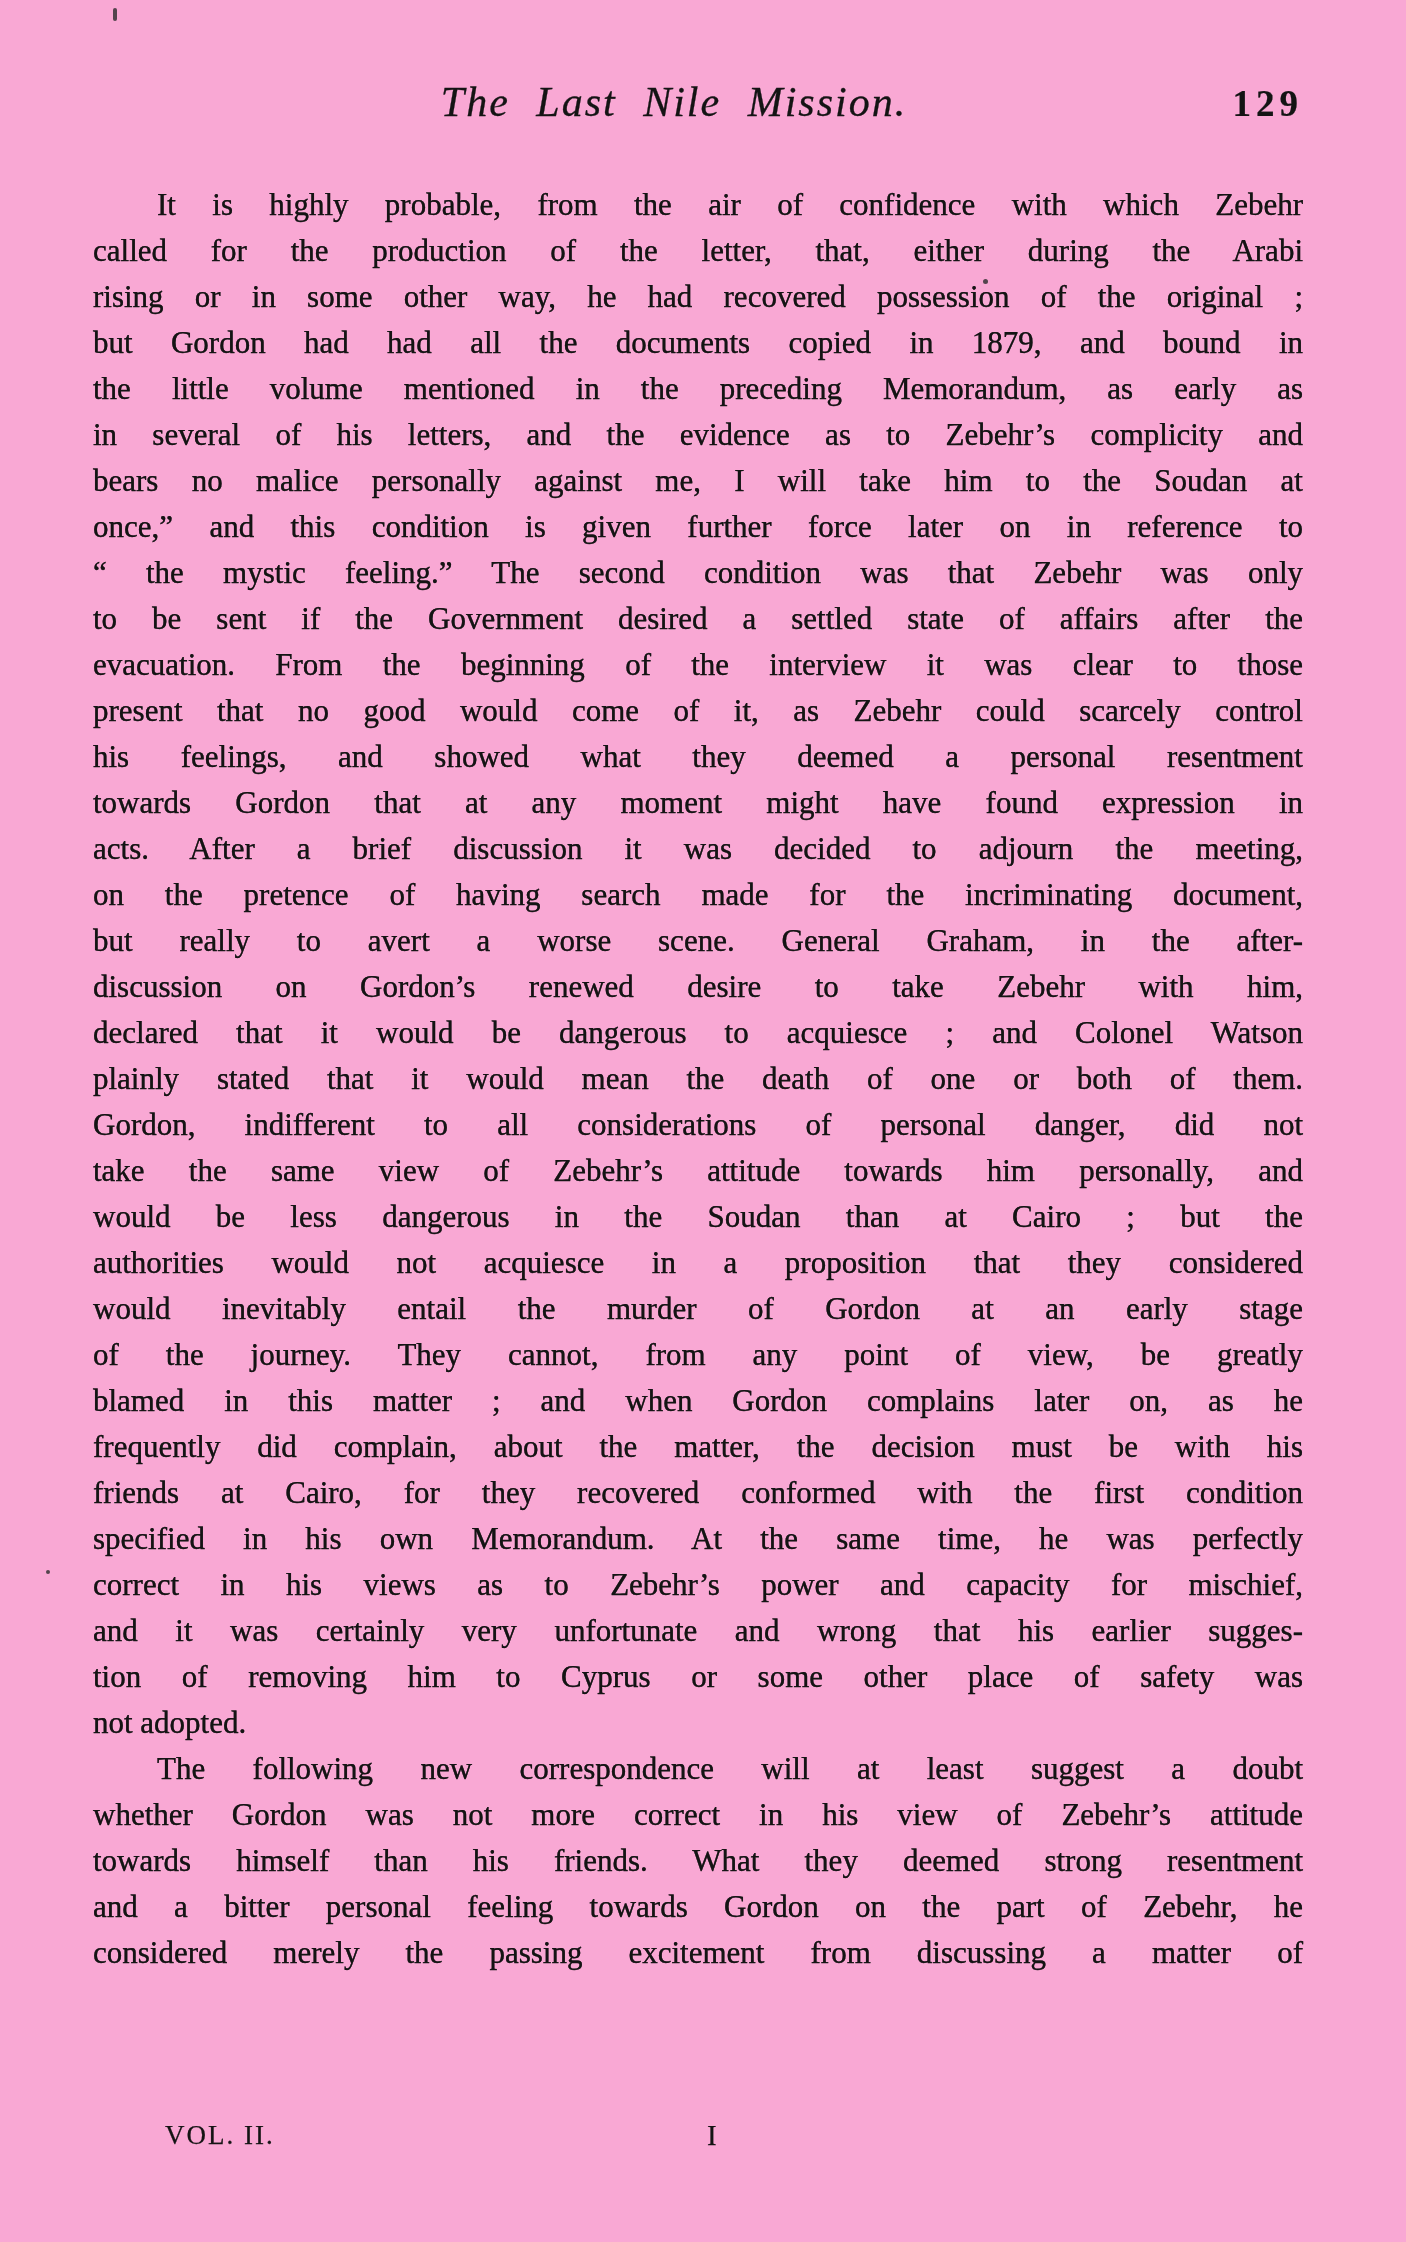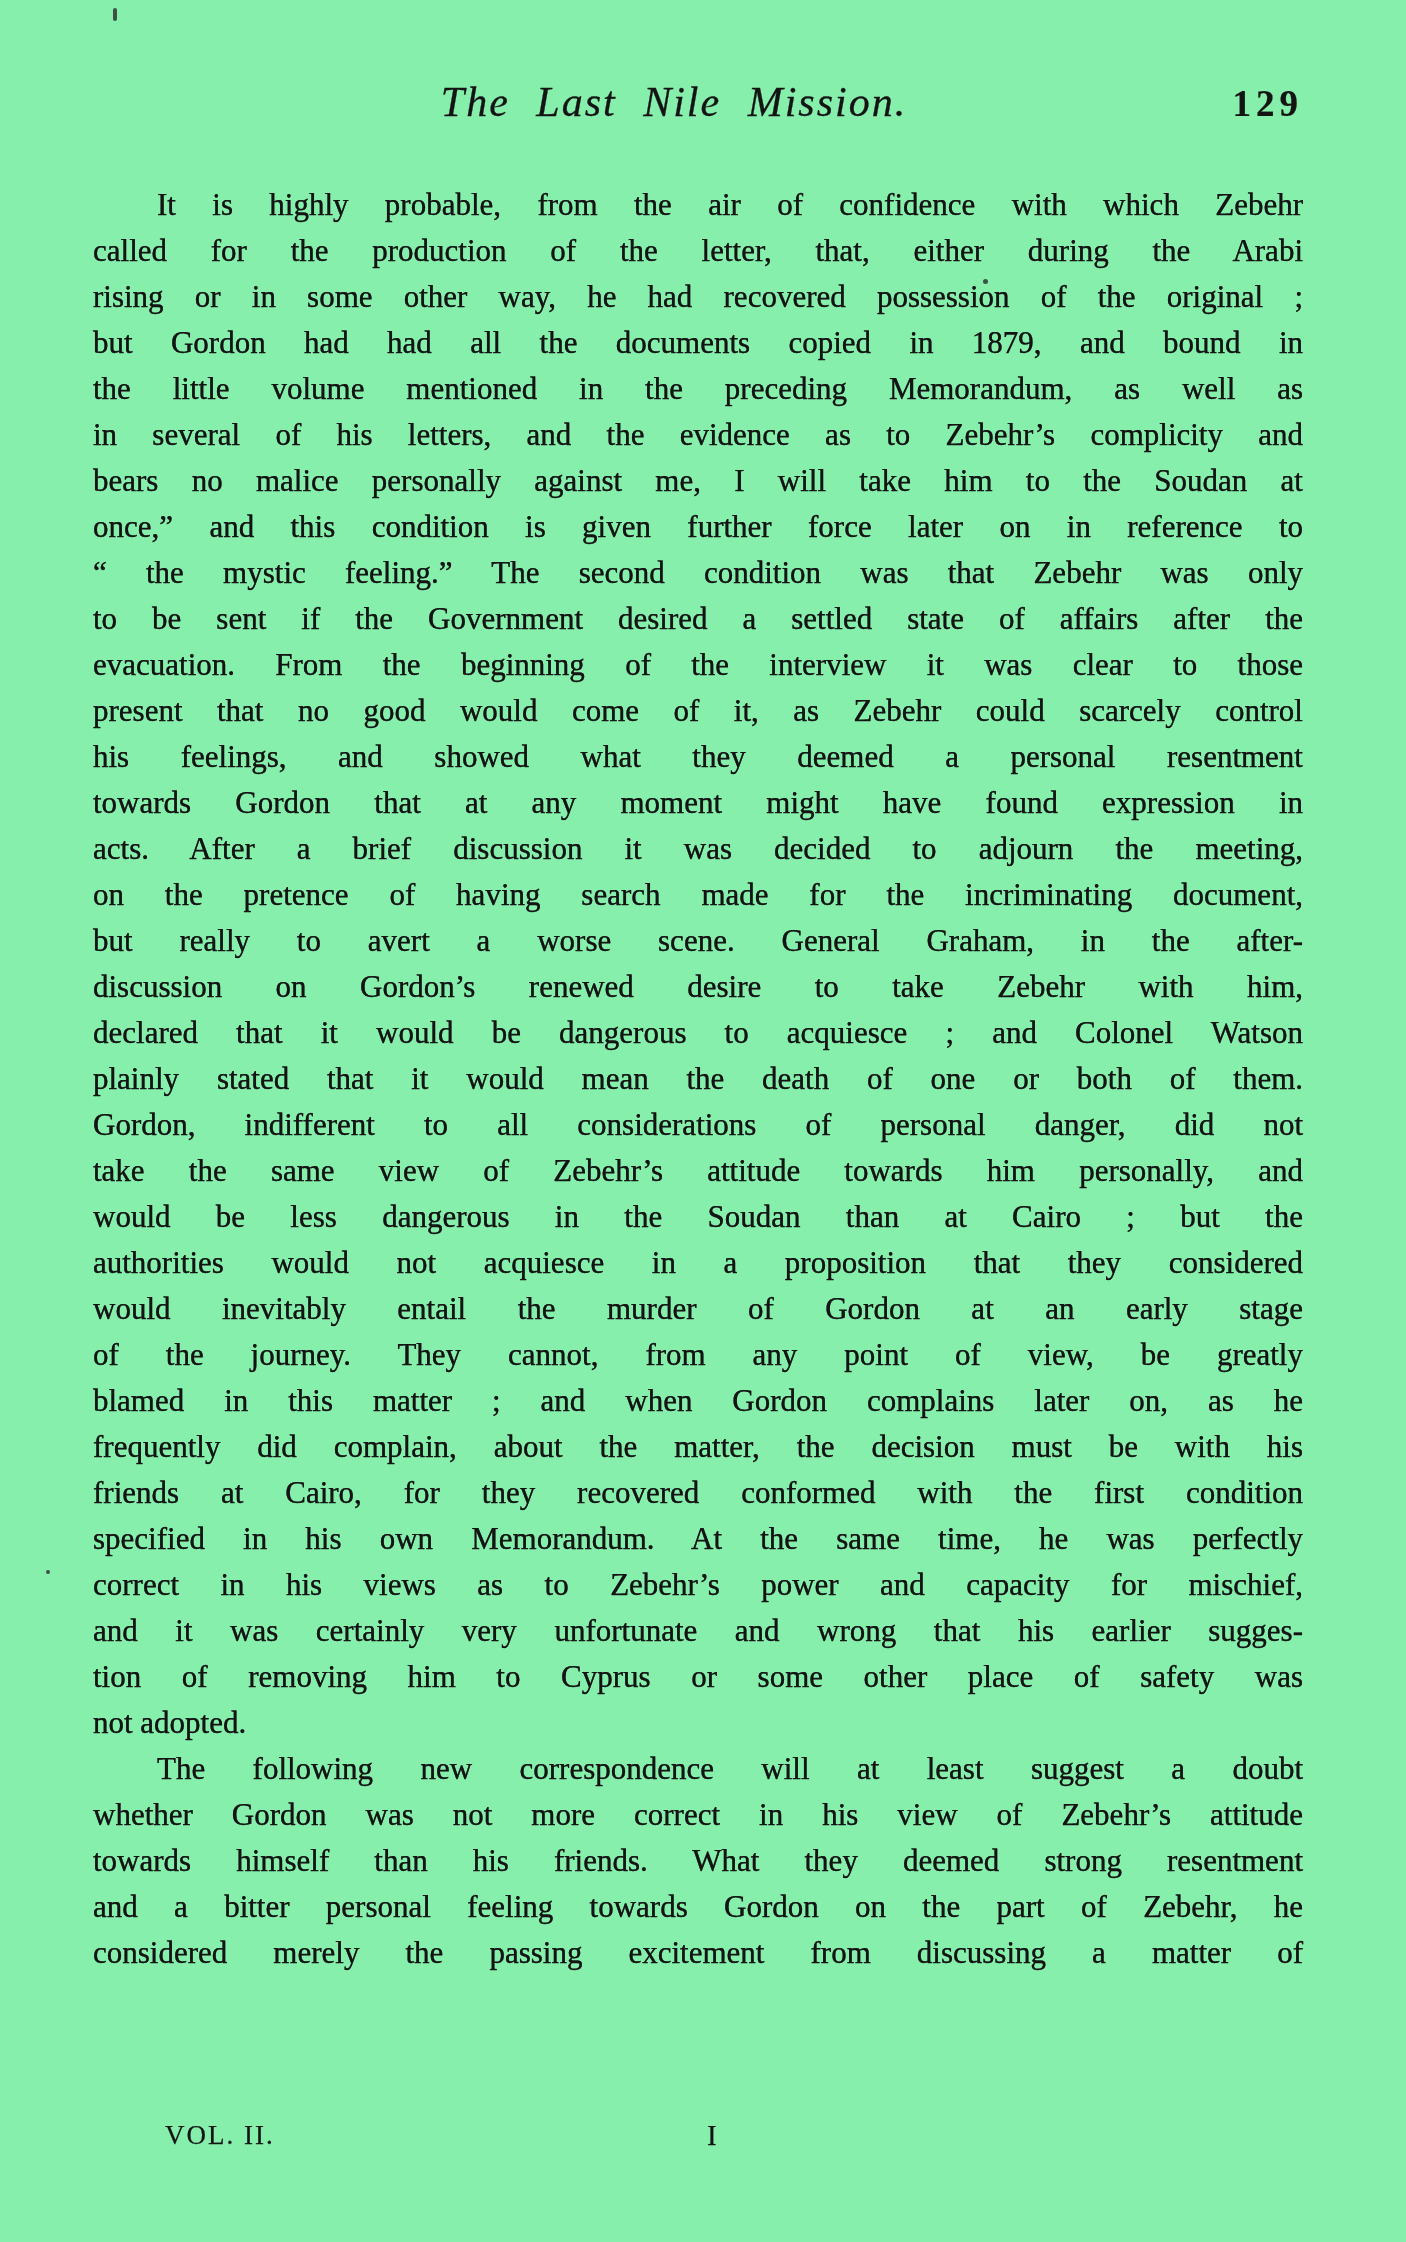--- a/index.html
+++ b/index.html
@@ -4,21 +4,21 @@
 <style>
   html, body {
     margin: 0;
     padding: 0;
     background: #e8e8e8;
   }
   .page {
     position: relative;
     width: 1406px;
     height: 2242px;
-    background: #86efac;
+    background: #f9a8d4;
     font-family: "Liberation Serif", "DejaVu Serif", serif;
     color: #141414;
     overflow: hidden;
   }
 
   
   .running-head {
     position: absolute;
     top: 76px;
     left: 93px;
@@ -109,21 +109,21 @@
   <div class="running-head">
     <div class="head-title">The Last Nile Mission.</div>
     <div class="head-pagenum">129</div>
   </div>
 
   <div class="body-text">
       <div class="line indent">It is highly probable, from the air of confidence with which Zebehr</div>
       <div class="line">called for the production of the letter, that, either during the Arabi</div>
       <div class="line">rising or in some other way, he had recovered possession of the original ;</div>
       <div class="line">but Gordon had had all the documents copied in 1879, and bound in</div>
-      <div class="line">the little volume mentioned in the preceding Memorandum, as well as</div>
+      <div class="line">the little volume mentioned in the preceding Memorandum, as early as</div>
       <div class="line">in several of his letters, and the evidence as to Zebehr’s complicity and</div>
       <div class="line">bears no malice personally against me, I will take him to the Soudan at</div>
       <div class="line">once,” and this condition is given further force later on in reference to</div>
       <div class="line">“ the mystic feeling.”  The second condition was that Zebehr was only</div>
       <div class="line">to be sent if the Government desired a settled state of affairs after the</div>
       <div class="line">evacuation.  From the beginning of the interview it was clear to those</div>
       <div class="line">present that no good would come of it, as Zebehr could scarcely control</div>
       <div class="line">his feelings, and showed what they deemed a personal resentment</div>
       <div class="line">towards Gordon that at any moment might have found expression in</div>
       <div class="line">acts.  After a brief discussion it was decided to adjourn the meeting,</div>

